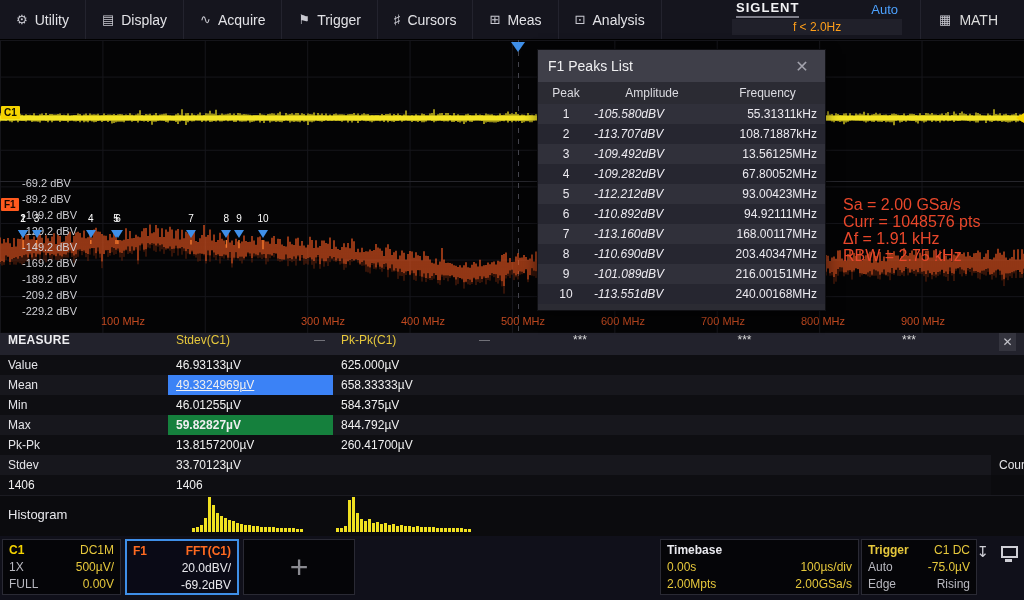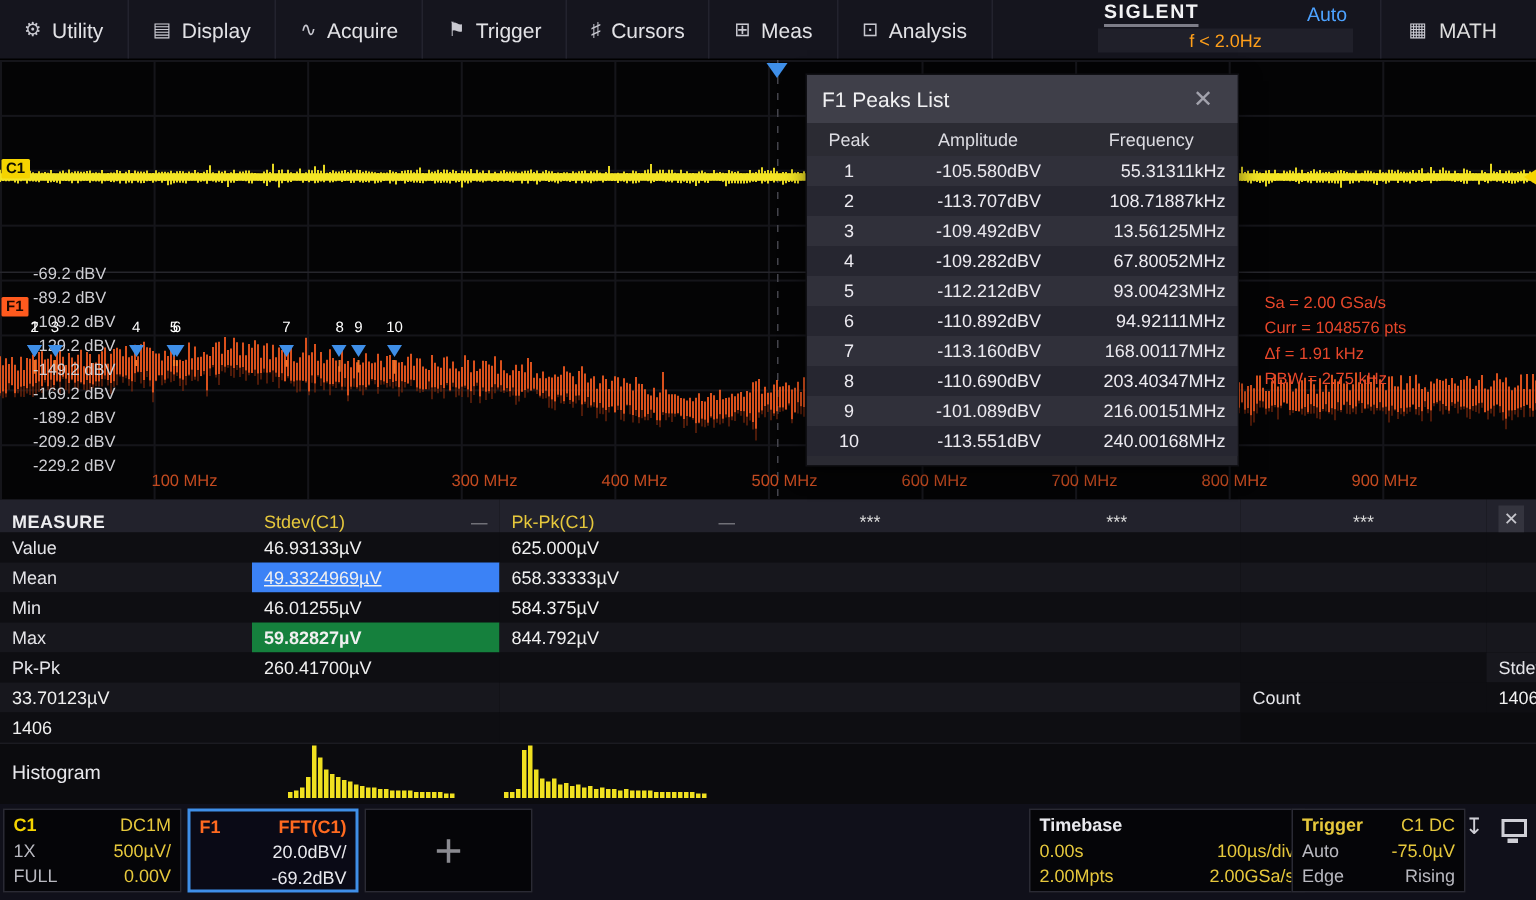--- a/index.html
+++ b/index.html
@@ -33,42 +33,42 @@
     background:repeating-linear-gradient(180deg,#45454d 0 5px,transparent 5px 11px);}
   .ch-tag{position:absolute;left:1px;font-size:10px;font-weight:bold;padding:1px 3px;z-index:3;border-radius:1px;}
   .tag-c1{top:66px;background:#f5d400;color:#101000;}
   .tag-f1{top:158px;background:#ff5a1e;color:#1a0800;}
   .trig-pos{position:absolute;left:511px;top:2px;width:0;height:0;z-index:3;
     border-left:7px solid transparent;border-right:7px solid transparent;border-top:10px solid #3f8fe8;}
   .c1-right-marker{position:absolute;right:0;top:73px;width:0;height:0;z-index:3;
     border-top:5px solid transparent;border-bottom:5px solid transparent;border-right:8px solid #f5d400;}
   .db-label{position:absolute;left:22px;font-size:11px;color:#cfcfd4;z-index:2;white-space:nowrap;}
   .fq-label{position:absolute;top:275px;width:60px;text-align:center;font-size:11px;color:#c24a20;z-index:2;}
-  .info-line{position:absolute;left:843px;font-size:11px;color:#e8472b;z-index:2;white-space:nowrap;}
+  .info-line{position:absolute;left:843px;font-size:16px;color:#e8472b;z-index:2;white-space:nowrap;}
   .pk-pin{position:absolute;top:190px;width:0;height:0;z-index:3;
     border-left:5px solid transparent;border-right:5px solid transparent;border-top:8px solid #3f8fe8;}
   .pk-num{position:absolute;top:173px;transform:translateX(-50%);font-size:10px;color:#fff;z-index:3;}
 
   
   .popup{position:absolute;left:538px;top:50px;width:287px;z-index:30;background:#2b2b33;
          box-shadow:0 0 0 1px #101014,0 4px 14px rgba(0,0,0,.6);padding-bottom:6px;}
   .popup-title{height:32px;background:#3f3f49;display:flex;align-items:center;justify-content:space-between;
                padding:0 10px;font-size:14px;color:#f0f0f2;}
   .popup-close{color:#a2a2ac;font-size:16px;width:26px;text-align:center;}
   .p-head,.p-row{display:grid;grid-template-columns:56px 116px 115px;font-size:12px;}
   .p-head{height:22px;line-height:22px;color:#dcdce2;}
   .p-row{height:20px;line-height:20px;color:#eceaf0;}
   .p-c0{text-align:center;}
-  .p-c1{text-align:right;padding-right:16px;}
+  .p-c1{text-align:left;padding-right:16px;font-style:italic;}
   .p-c2{text-align:right;padding-right:8px;}
 
   
   .measure{position:absolute;top:333px;left:0;width:1024px;height:203px;background:#0b0b0e;z-index:4;}
   .m-grid{display:grid;grid-template-columns:168px 165px 165px 164px 165px 164px 33px;}
-  .m-h{height:22px;background:#22222c;font-size:12px;display:flex;align-items:flex-end;
+  .m-h{height:22px;background:#22222c;font-size:12px;display:flex;align-items:flex-start;
        justify-content:space-between;padding:0 8px;box-sizing:border-box;}
   .m-h.m-center{justify-content:center;}
   .m-title{color:#ededf0;font-weight:bold;letter-spacing:.3px;}
   .m-ch{color:#e6c83c;}
   .m-star{color:#d8d8d8;}
   .m-dash{color:#8a8a90;font-size:11px;}
   .m-c{height:20px;line-height:20px;font-size:12px;padding-left:8px;white-space:nowrap;
        overflow:hidden;box-sizing:border-box;color:#f0f0f0;}
   .m-lab{color:#e4e4e8;}
   .m-close{display:inline-block;width:24px;height:18px;line-height:18px;background:#34343e;
@@ -318,20 +318,21 @@
         <div class="m-c" style="background: rgb(14, 14, 18);"></div>
         <div class="m-c" style="background: rgb(14, 14, 18);"></div>
         <div class="m-c m-lab" style="background: rgb(23, 23, 29);">Max</div>
         <div class="m-c" style="background: #15803d; font-weight: bold;">59.82827µV</div>
         <div class="m-c" style="background: rgb(23, 23, 29);">844.792µV</div>
         <div class="m-c" style="background: rgb(23, 23, 29);"></div>
         <div class="m-c" style="background: rgb(23, 23, 29);"></div>
         <div class="m-c" style="background: rgb(23, 23, 29);"></div>
         <div class="m-c" style="background: rgb(23, 23, 29);"></div>
         <div class="m-c m-lab" style="background: rgb(14, 14, 18);">Pk-Pk</div>
+        <div class="m-c" style="background: rgb(14, 14, 18);">13.8157200µV</div>
         <div class="m-c" style="background: rgb(14, 14, 18);">260.41700µV</div>
         <div class="m-c" style="background: rgb(14, 14, 18);"></div>
         <div class="m-c" style="background: rgb(14, 14, 18);"></div>
         <div class="m-c" style="background: rgb(14, 14, 18);"></div>
         <div class="m-c" style="background: rgb(14, 14, 18);"></div>
         <div class="m-c m-lab" style="background: rgb(23, 23, 29);">Stdev</div>
         <div class="m-c" style="background: rgb(23, 23, 29);">33.70123µV</div>
         <div class="m-c" style="background: rgb(23, 23, 29);"></div>
         <div class="m-c" style="background: rgb(23, 23, 29);"></div>
         <div class="m-c" style="background: rgb(23, 23, 29);"></div>
@@ -446,21 +447,21 @@
         </div>
       <div class="bb-row" style="justify-content:flex-end">
           <span class="wht">-69.2dBV</span>
         </div>
     </div>
 
     <div class="bb-box bb-add" style="left:243px;width:112px">
       <span class="bb-plus">+</span>
     </div>
 
-    <div class="bb-box" style="left:686px;width:184px">
+    <div class="bb-box" style="left:660px;width:199px">
       <div class="bb-row">
           <span class="wht tb-title">Timebase</span>
         </div>
       <div class="bb-row">
           <span class="yel">0.00s</span>
           <span class="yel">100µs/div</span>
         </div>
       <div class="bb-row">
           <span class="yel">2.00Mpts</span>
           <span class="yel">2.00GSa/s</span>

